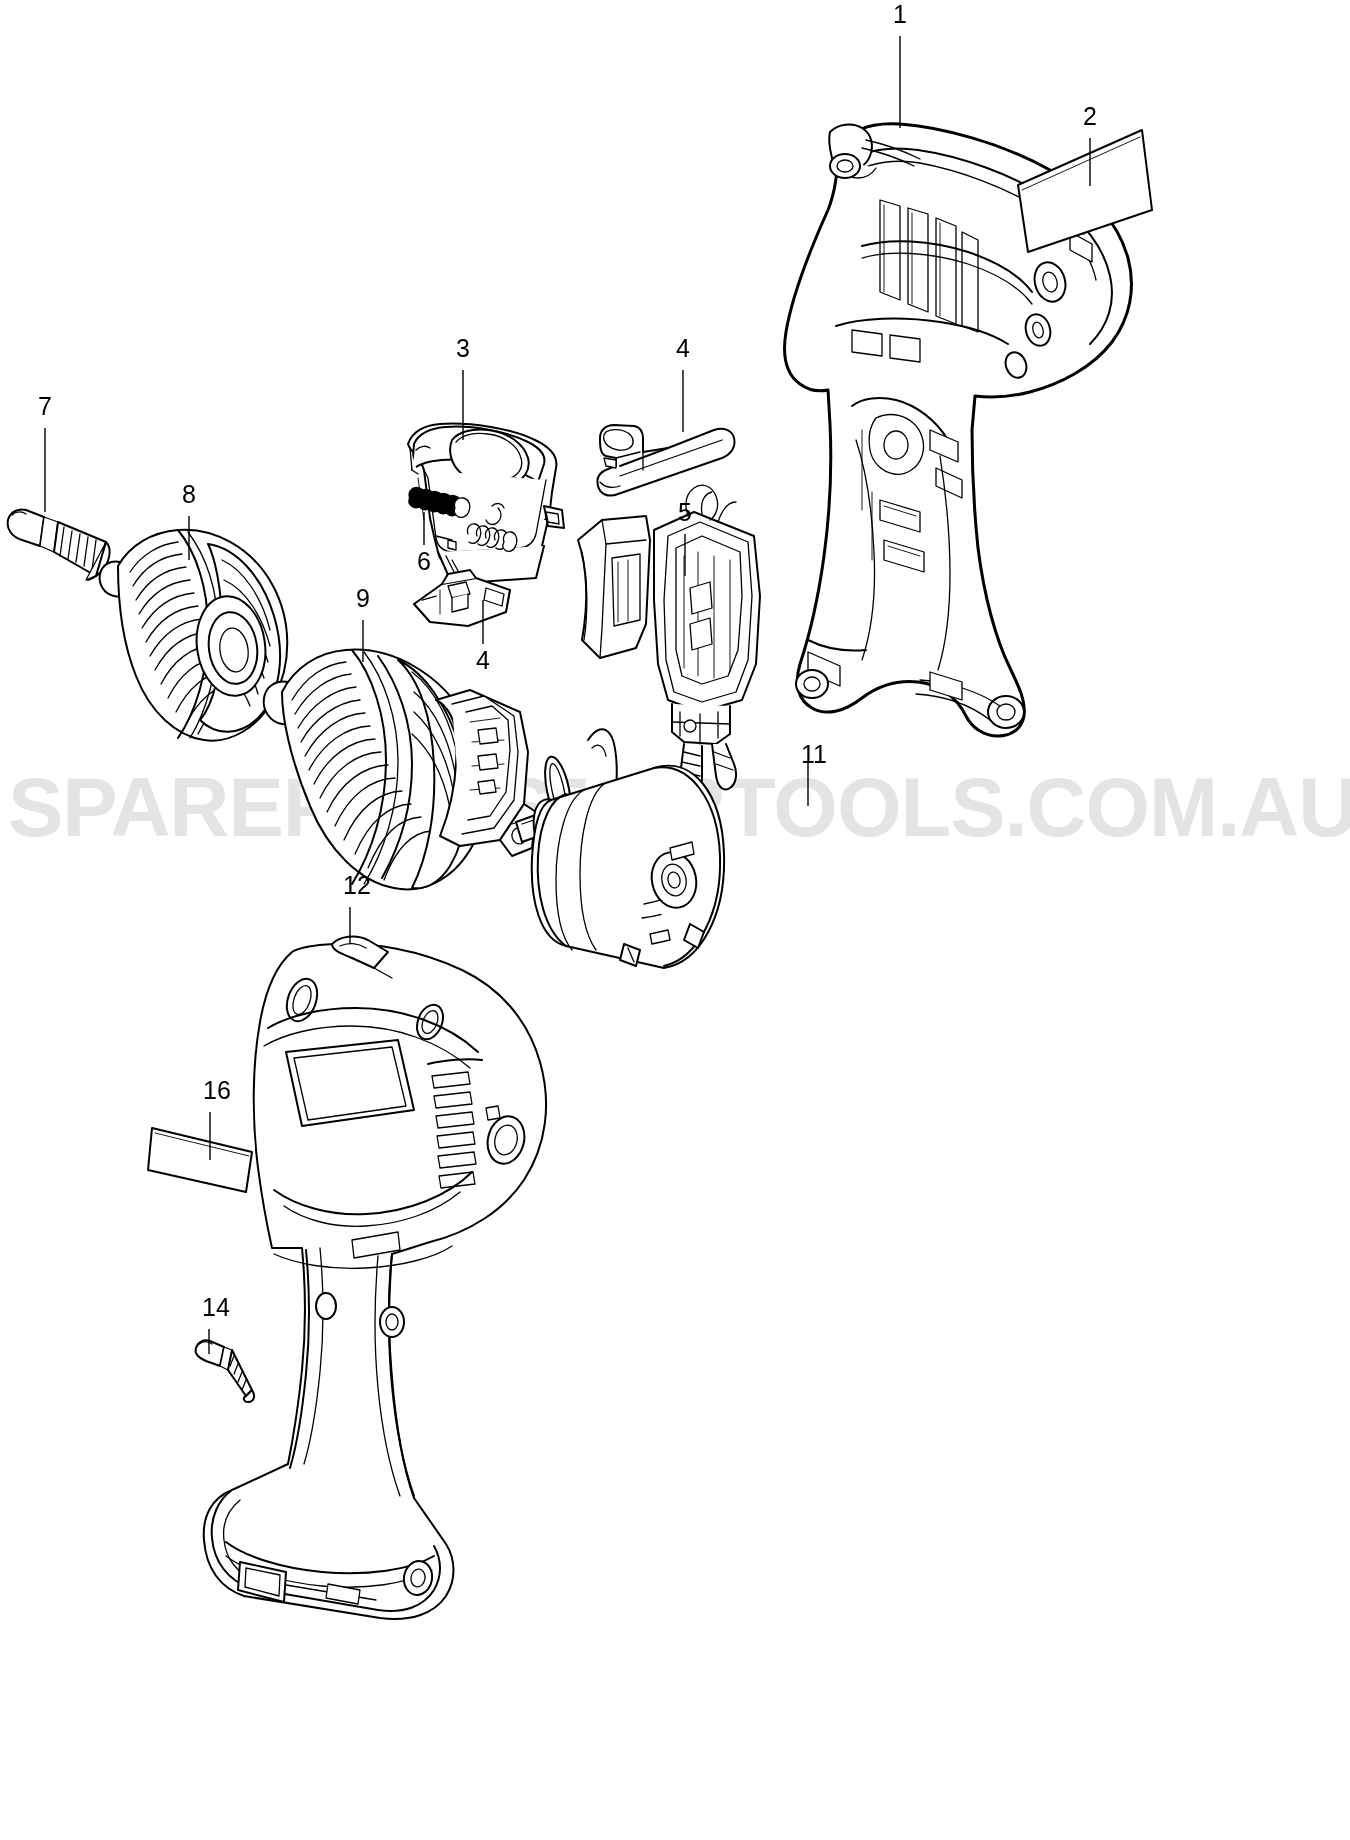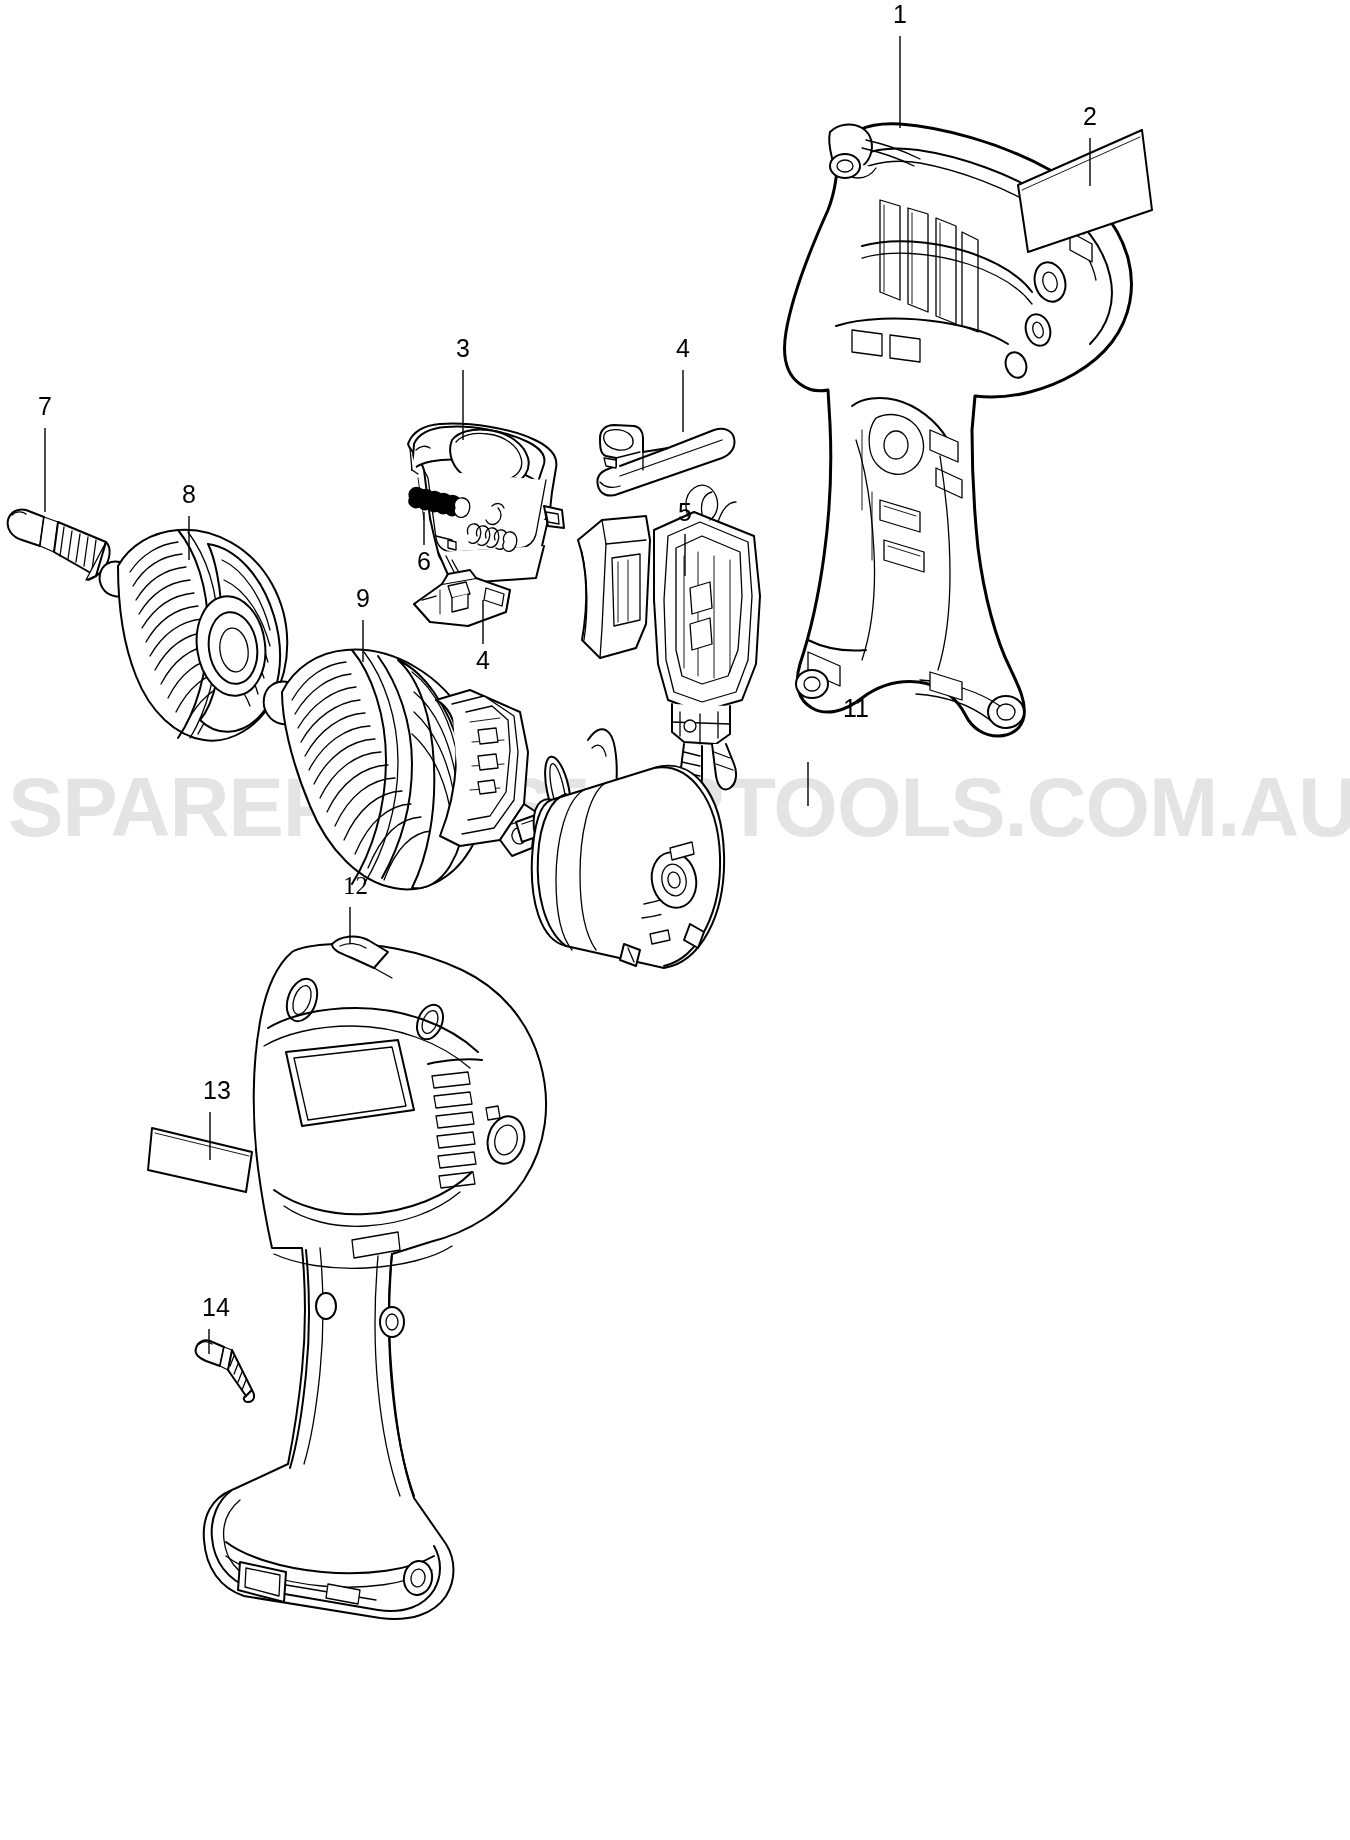--- a/index.html
+++ b/index.html
@@ -523,19 +523,19 @@
       <div class="lbl" style="left: 893px; top: 2px;">1</div>
       <div class="lbl" style="left: 1083px; top: 104px;">2</div>
       <div class="lbl" style="left: 456px; top: 336px;">3</div>
       <div class="lbl" style="left: 676px; top: 336px;">4</div>
       <div class="lbl" style="left: 678px; top: 500px;">5</div>
       <div class="lbl" style="left: 417px; top: 549px;">6</div>
       <div class="lbl" style="left: 38px; top: 394px;">7</div>
       <div class="lbl" style="left: 182px; top: 482px;">8</div>
       <div class="lbl" style="left: 356px; top: 586px;">9</div>
       <div class="lbl" style="left: 476px; top: 648px;">4</div>
-      <div class="lbl" style="left: 801px; top: 696px; margin-left: 42px;">11</div>
-      <div class="lbl" style="left: 343px; top: 873px; font-family: Liberation Serif, serif;">12</div>
-      <div class="lbl" style="left: 203px; top: 1078px;">13</div>
+      <div class="lbl" style="left: 801px; top: 742px;">11</div>
+      <div class="lbl" style="left: 343px; top: 873px;">12</div>
+      <div class="lbl" style="left: 203px; top: 1078px;">16</div>
       <div class="lbl" style="left: 202px; top: 1295px;">14</div>
     </div>
 
 </div>
 
 </body></html>

